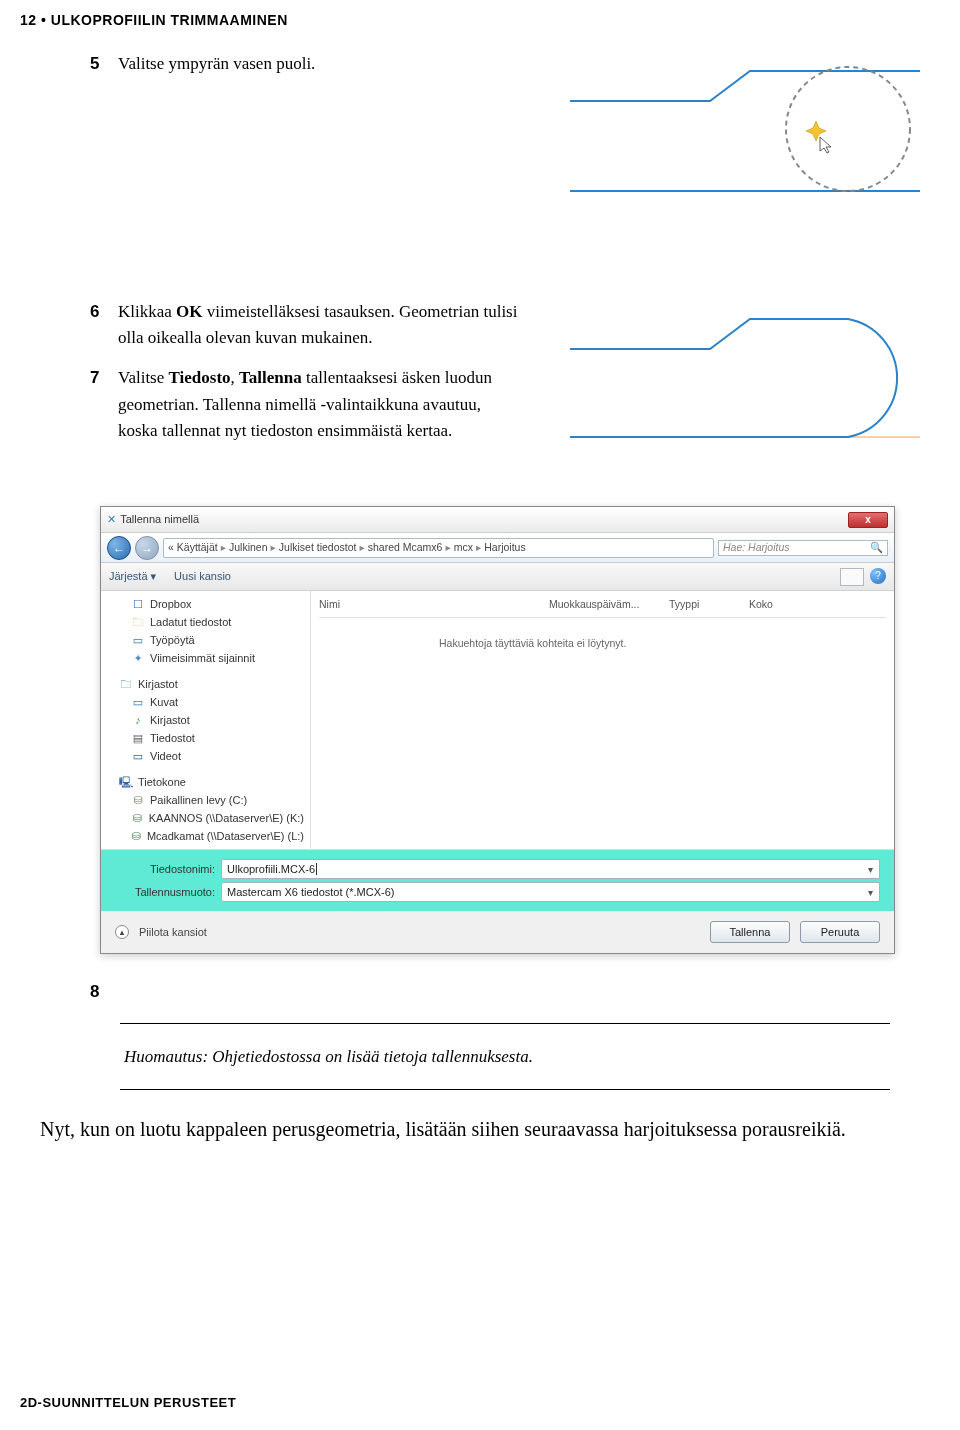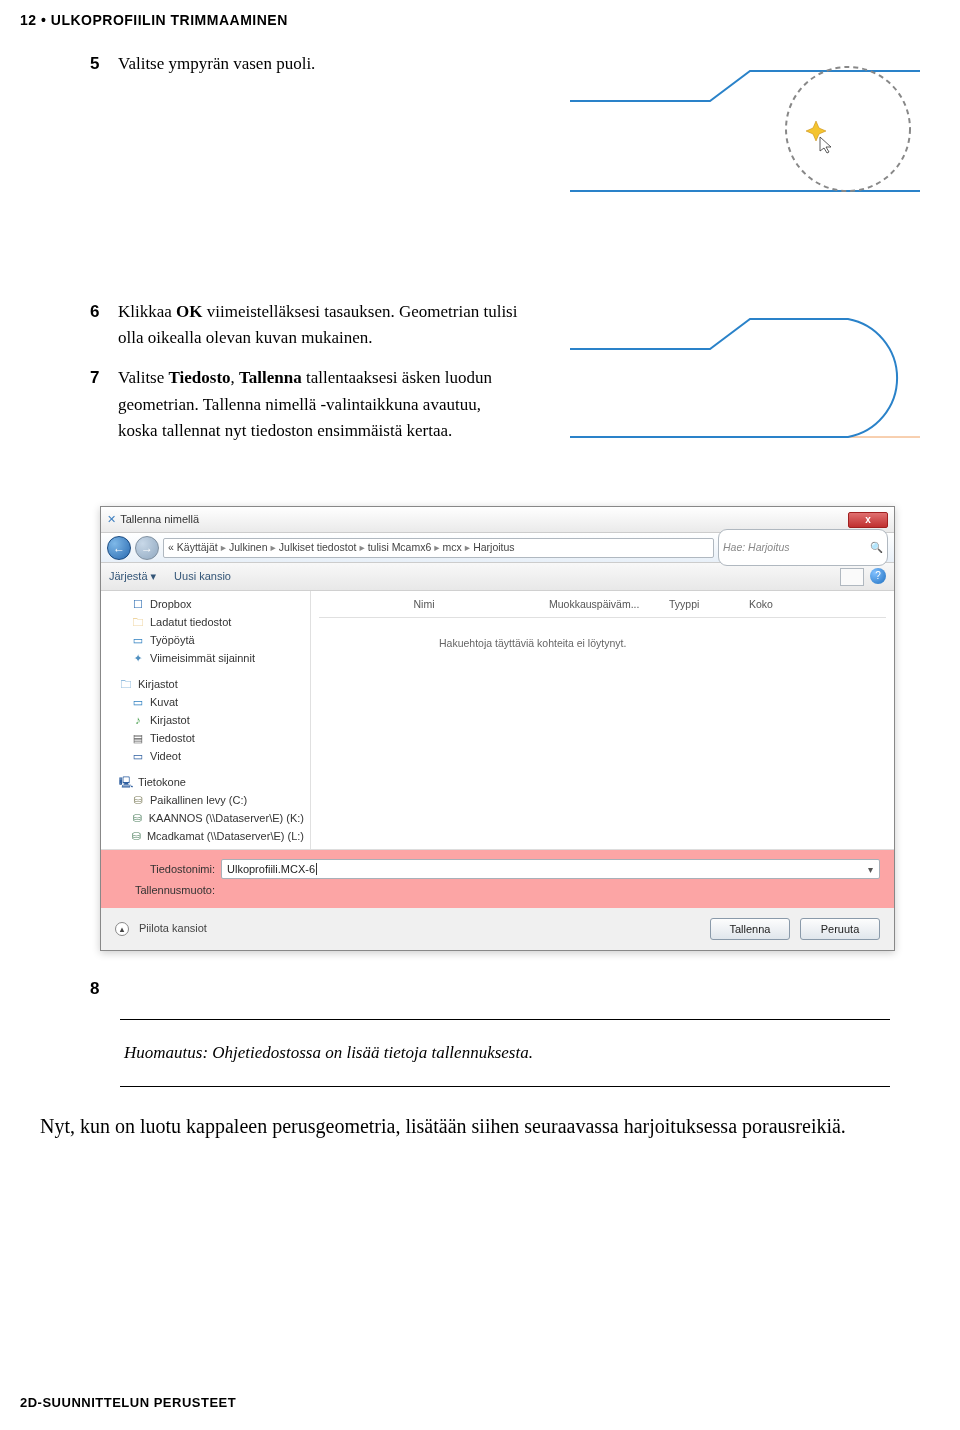--- a/index.html
+++ b/index.html
@@ -104,24 +104,24 @@
     display: flex;
     align-items: center;
     padding: 0 4px;
     font-size: 10.5px;
     color: #444;
     gap: 3px;
     overflow: hidden;
   }
   .path .sep { color: #888; }
   .search-box {
-    width: 170px; height: 37px;
+    width: 170px; height: 16px;
     background: #fff;
     border: 1px solid #b0b8c0;
-    border-radius: 9px;
+    border-radius: 0;
     display: flex;
     align-items: center;
     padding: 0 4px;
     font-style: italic;
     color: #888;
     font-size: 10.5px;
     gap: 4px;
   }
   .search-box .mag { color: #5a7aa0; font-style: normal; }
   .dlg-toolbar {
@@ -192,32 +192,32 @@
     padding: 4px 8px;
     font-size: 11px;
   }
   .list-head {
     display: flex;
     border-bottom: 1px solid #e0e0e0;
     color: #555;
     padding: 2px 0 4px 0;
     font-size: 10.5px;
   }
-  .list-head .col1 { width: 210px; text-align: center; }
+  .list-head .col1 { width: 210px; }
   .list-head .col2 { width: 140px; padding-left: 20px; }
   .list-head .col3 { width: 80px; }
   .list-head .col4 { width: 60px; }
   .list-empty {
     padding: 18px 0 0 120px;
     color: #666;
     font-size: 10.5px;
   }
   .dlg-fields {
     padding: 6px 14px;
-    background: #fca5a5;
+    background: #5eead4;
     border-top: 1px solid #ddd;
     font-size: 11px;
   }
   .field-row {
     display: flex;
     align-items: center;
     margin: 3px 0;
     gap: 6px;
   }
   .field-label { width: 100px; text-align: right; color: #333; }
@@ -365,21 +365,21 @@
       <div class="nav-btn">←</div>
       <div class="nav-btn fwd">→</div>
       <div class="path">
         <span>«</span>
         <span>Käyttäjät</span>
           <span class="sep">▸</span>
         <span>Julkinen</span>
           <span class="sep">▸</span>
         <span>Julkiset tiedostot</span>
           <span class="sep">▸</span>
-        <span>tulisi Mcamx6</span>
+        <span>shared Mcamx6</span>
           <span class="sep">▸</span>
         <span>mcx</span>
           <span class="sep">▸</span>
         <span>Harjoitus</span>
       </div>
       <div class="search-box">
         <span>Hae: Harjoitus</span>
         <span class="mag" style="margin-left:auto;">🔍</span>
       </div>
     </div>
@@ -461,20 +461,21 @@
     <div class="dlg-fields">
       <div class="field-row">
         <div class="field-label">Tiedostonimi:</div>
         <div class="field-input dd">
           <span>Ulkoprofiili.MCX-6</span>
             <span style="border-left:1px solid #333; height:12px; margin-left:1px;"></span>
         </div>
       </div>
       <div class="field-row">
         <div class="field-label">Tallennusmuoto:</div>
+        <div class="field-input dd">Mastercam X6 tiedostot (*.MCX-6)</div>
       </div>
     </div>
     <div class="dlg-footer">
       <span class="expand-btn">▴</span>
       <span>Piilota kansiot</span>
       <div class="spacer"></div>
       <div class="dlg-btn">Tallenna</div>
       <div class="dlg-btn">Peruuta</div>
     </div>
   </div>

